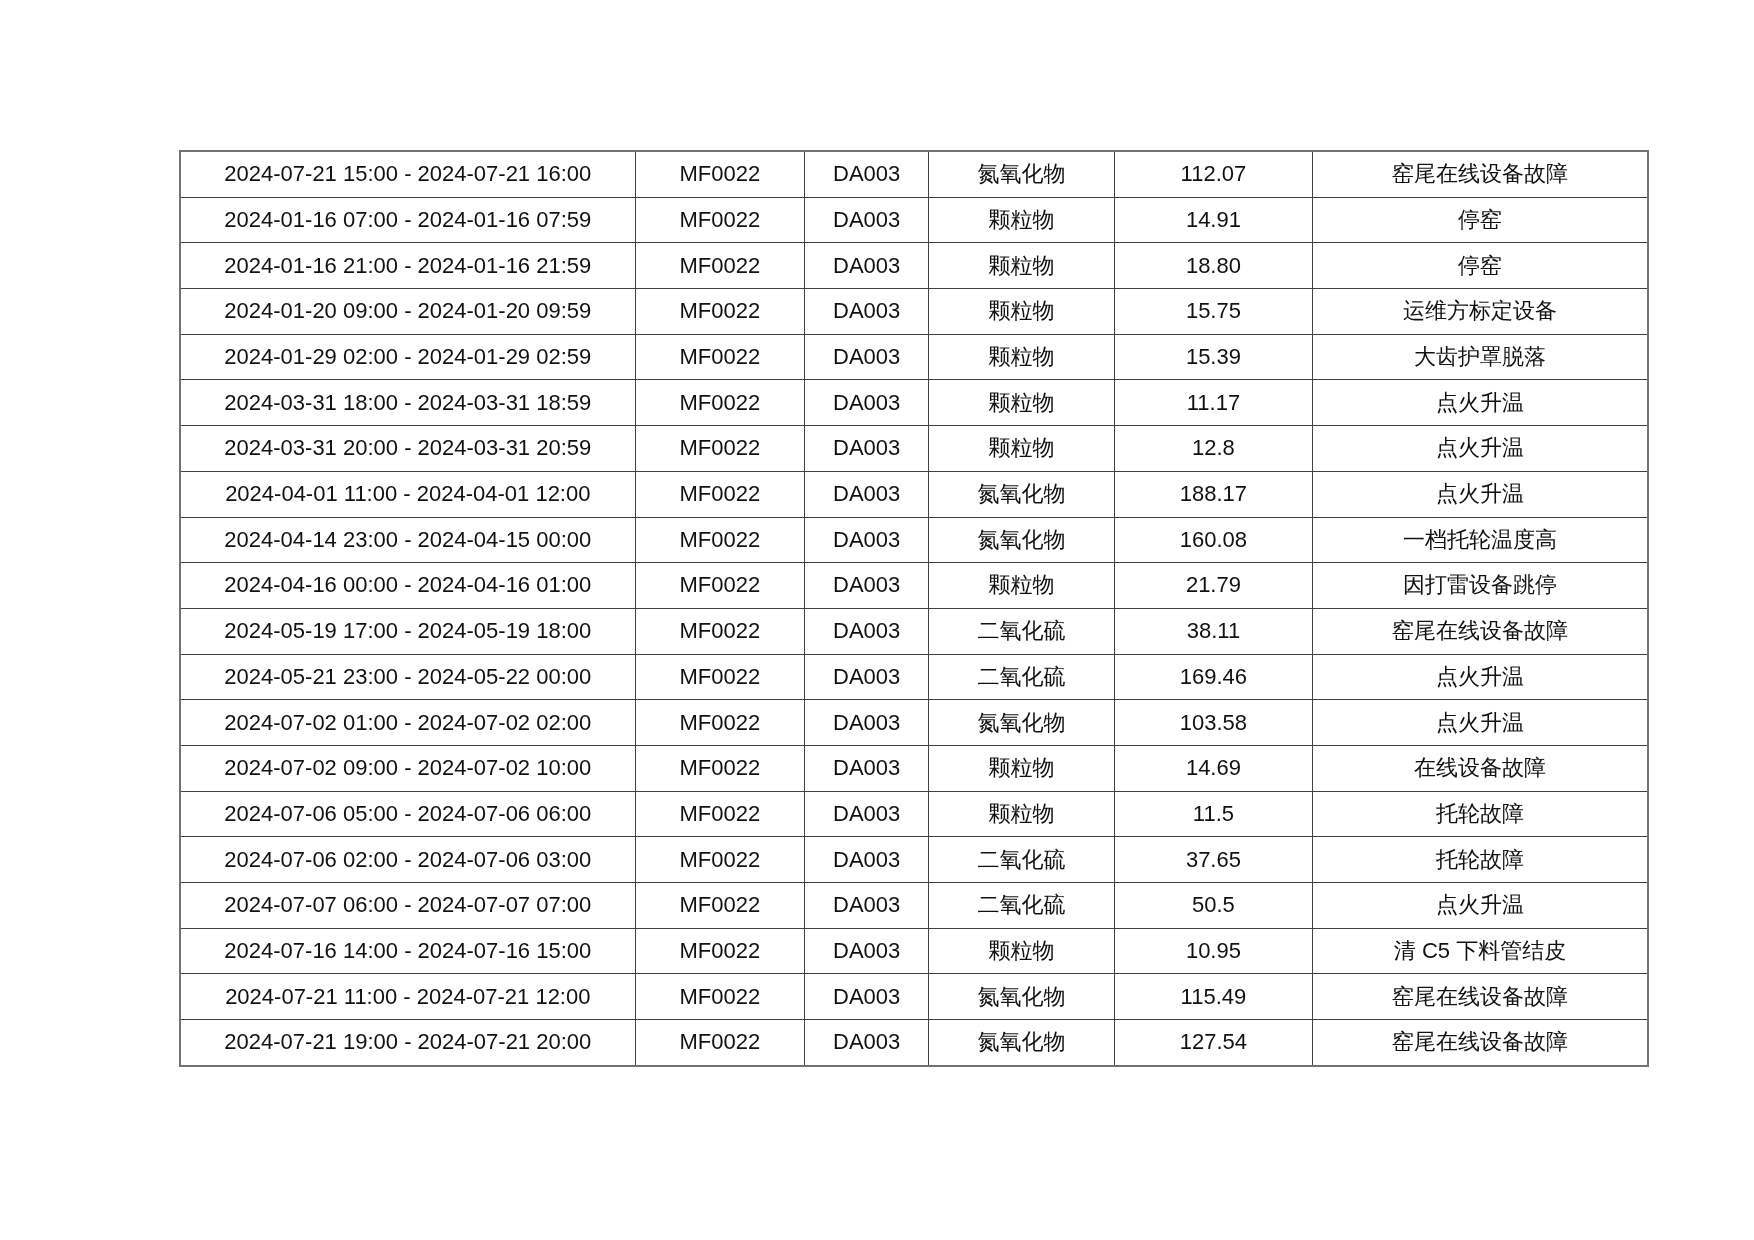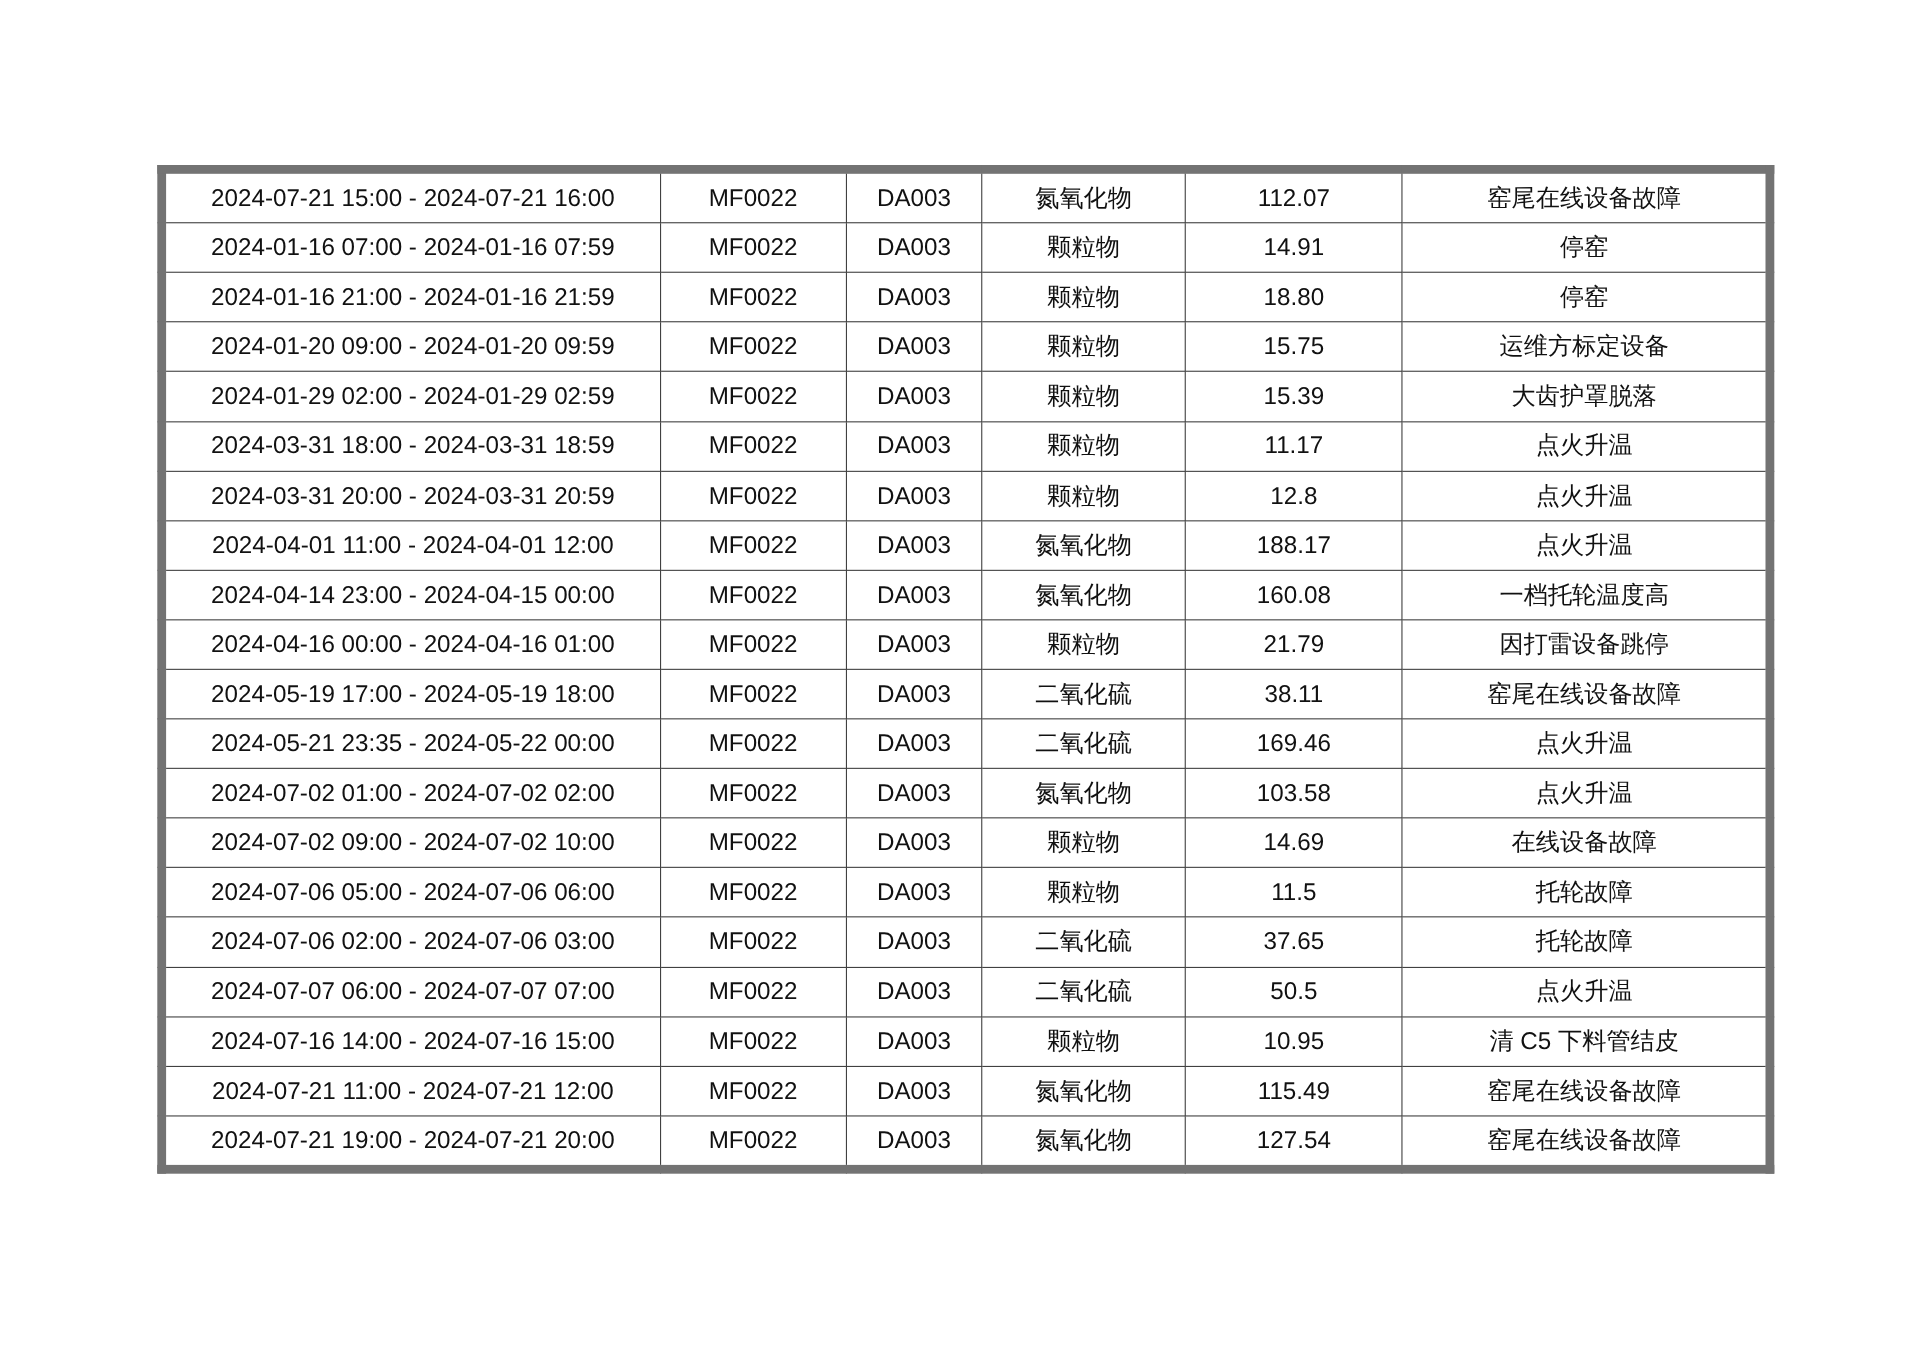--- a/index.html
+++ b/index.html
@@ -32,21 +32,22 @@
     vertical-align: middle;
     padding: 0 4px;
     font-size: 22px;
     color: #111111;
     white-space: nowrap;
     overflow: hidden;
     height: 43.6px;
     line-height: 1.1;
   }
   table.grid {
-    border: 8px solid #737373;
+    border: 2px solid #737373;
+    margin-left: 36px;
   }
   col.c0 { width: 31.0%; }
   col.c1 { width: 11.55%; }
   col.c2 { width: 8.45%; }
   col.c3 { width: 12.65%; }
   col.c4 { width: 13.5%; }
   col.c5 { width: 22.85%; }
 </style>
 </head>
 <body>
@@ -144,21 +145,21 @@
   </tr>
         <tr>
     <td>2024-05-19 17:00 - 2024-05-19 18:00</td>
     <td>MF0022</td>
     <td>DA003</td>
     <td>二氧化硫</td>
     <td>38.11</td>
     <td>窑尾在线设备故障</td>
   </tr>
         <tr>
-    <td>2024-05-21 23:35 - 2024-05-22 00:00</td>
+    <td>2024-05-21 23:00 - 2024-05-22 00:00</td>
     <td>MF0022</td>
     <td>DA003</td>
     <td>二氧化硫</td>
     <td>169.46</td>
     <td>点火升温</td>
   </tr>
         <tr>
     <td>2024-07-02 01:00 - 2024-07-02 02:00</td>
     <td>MF0022</td>
     <td>DA003</td>

